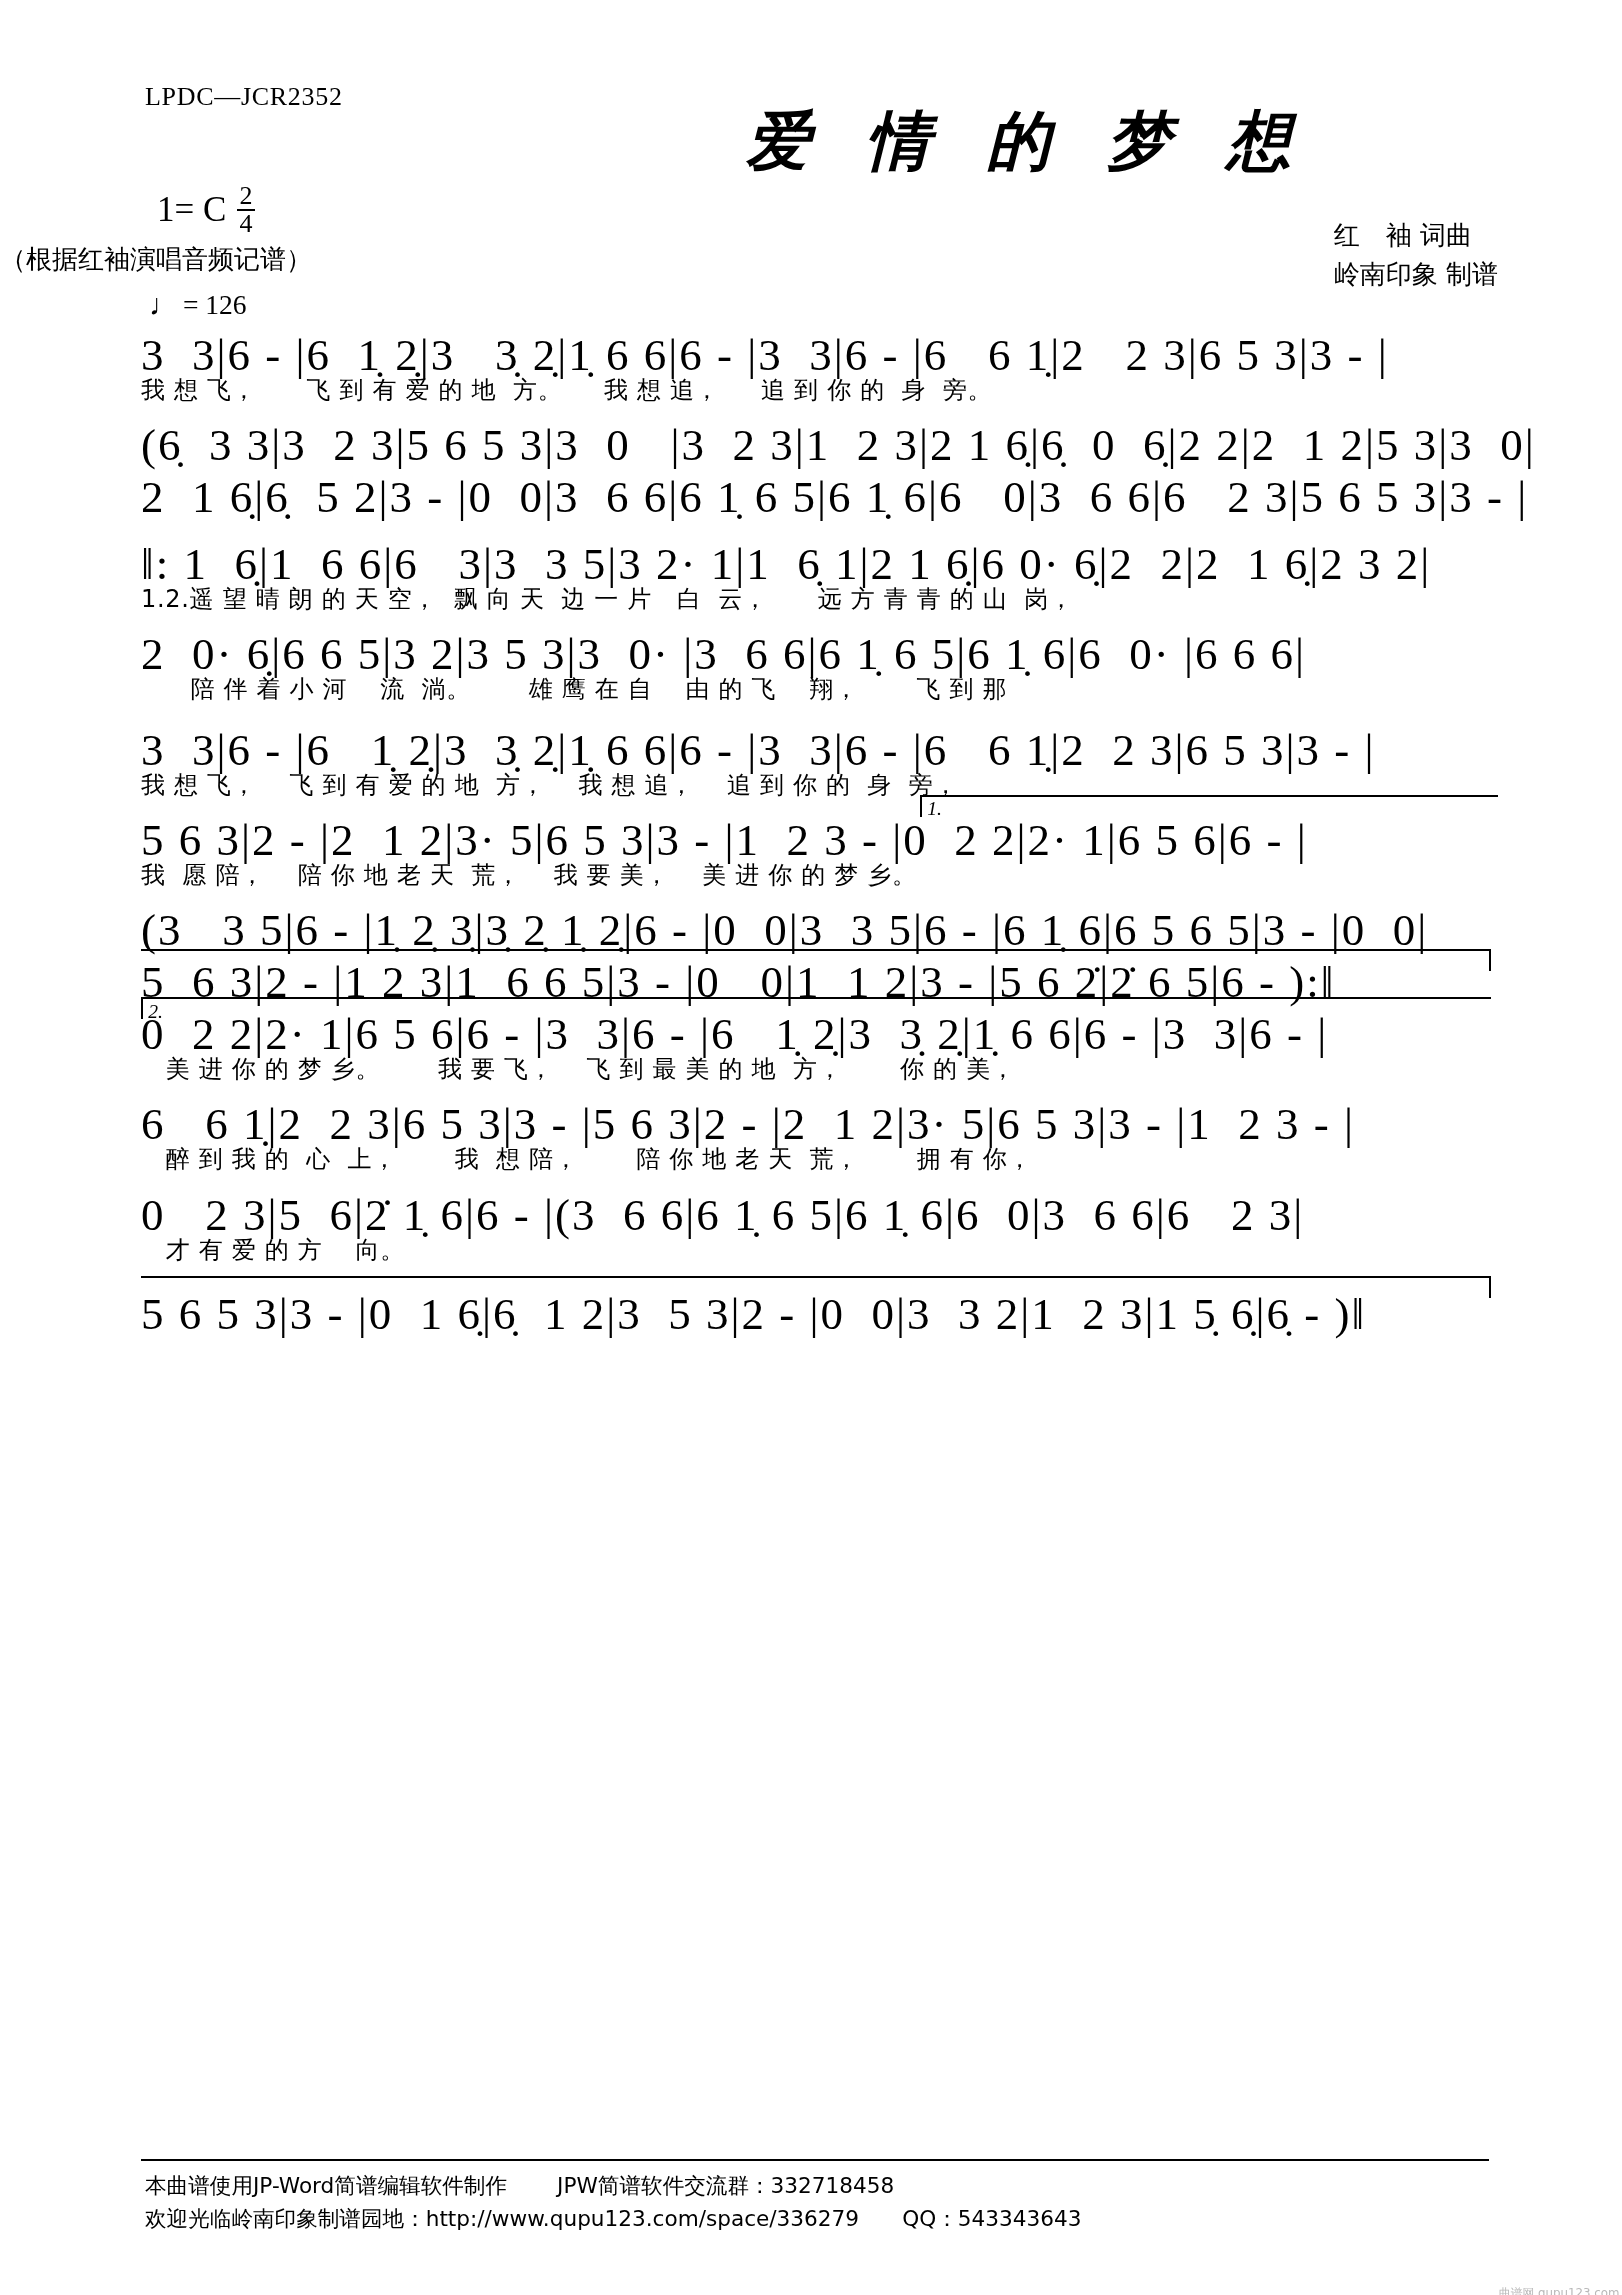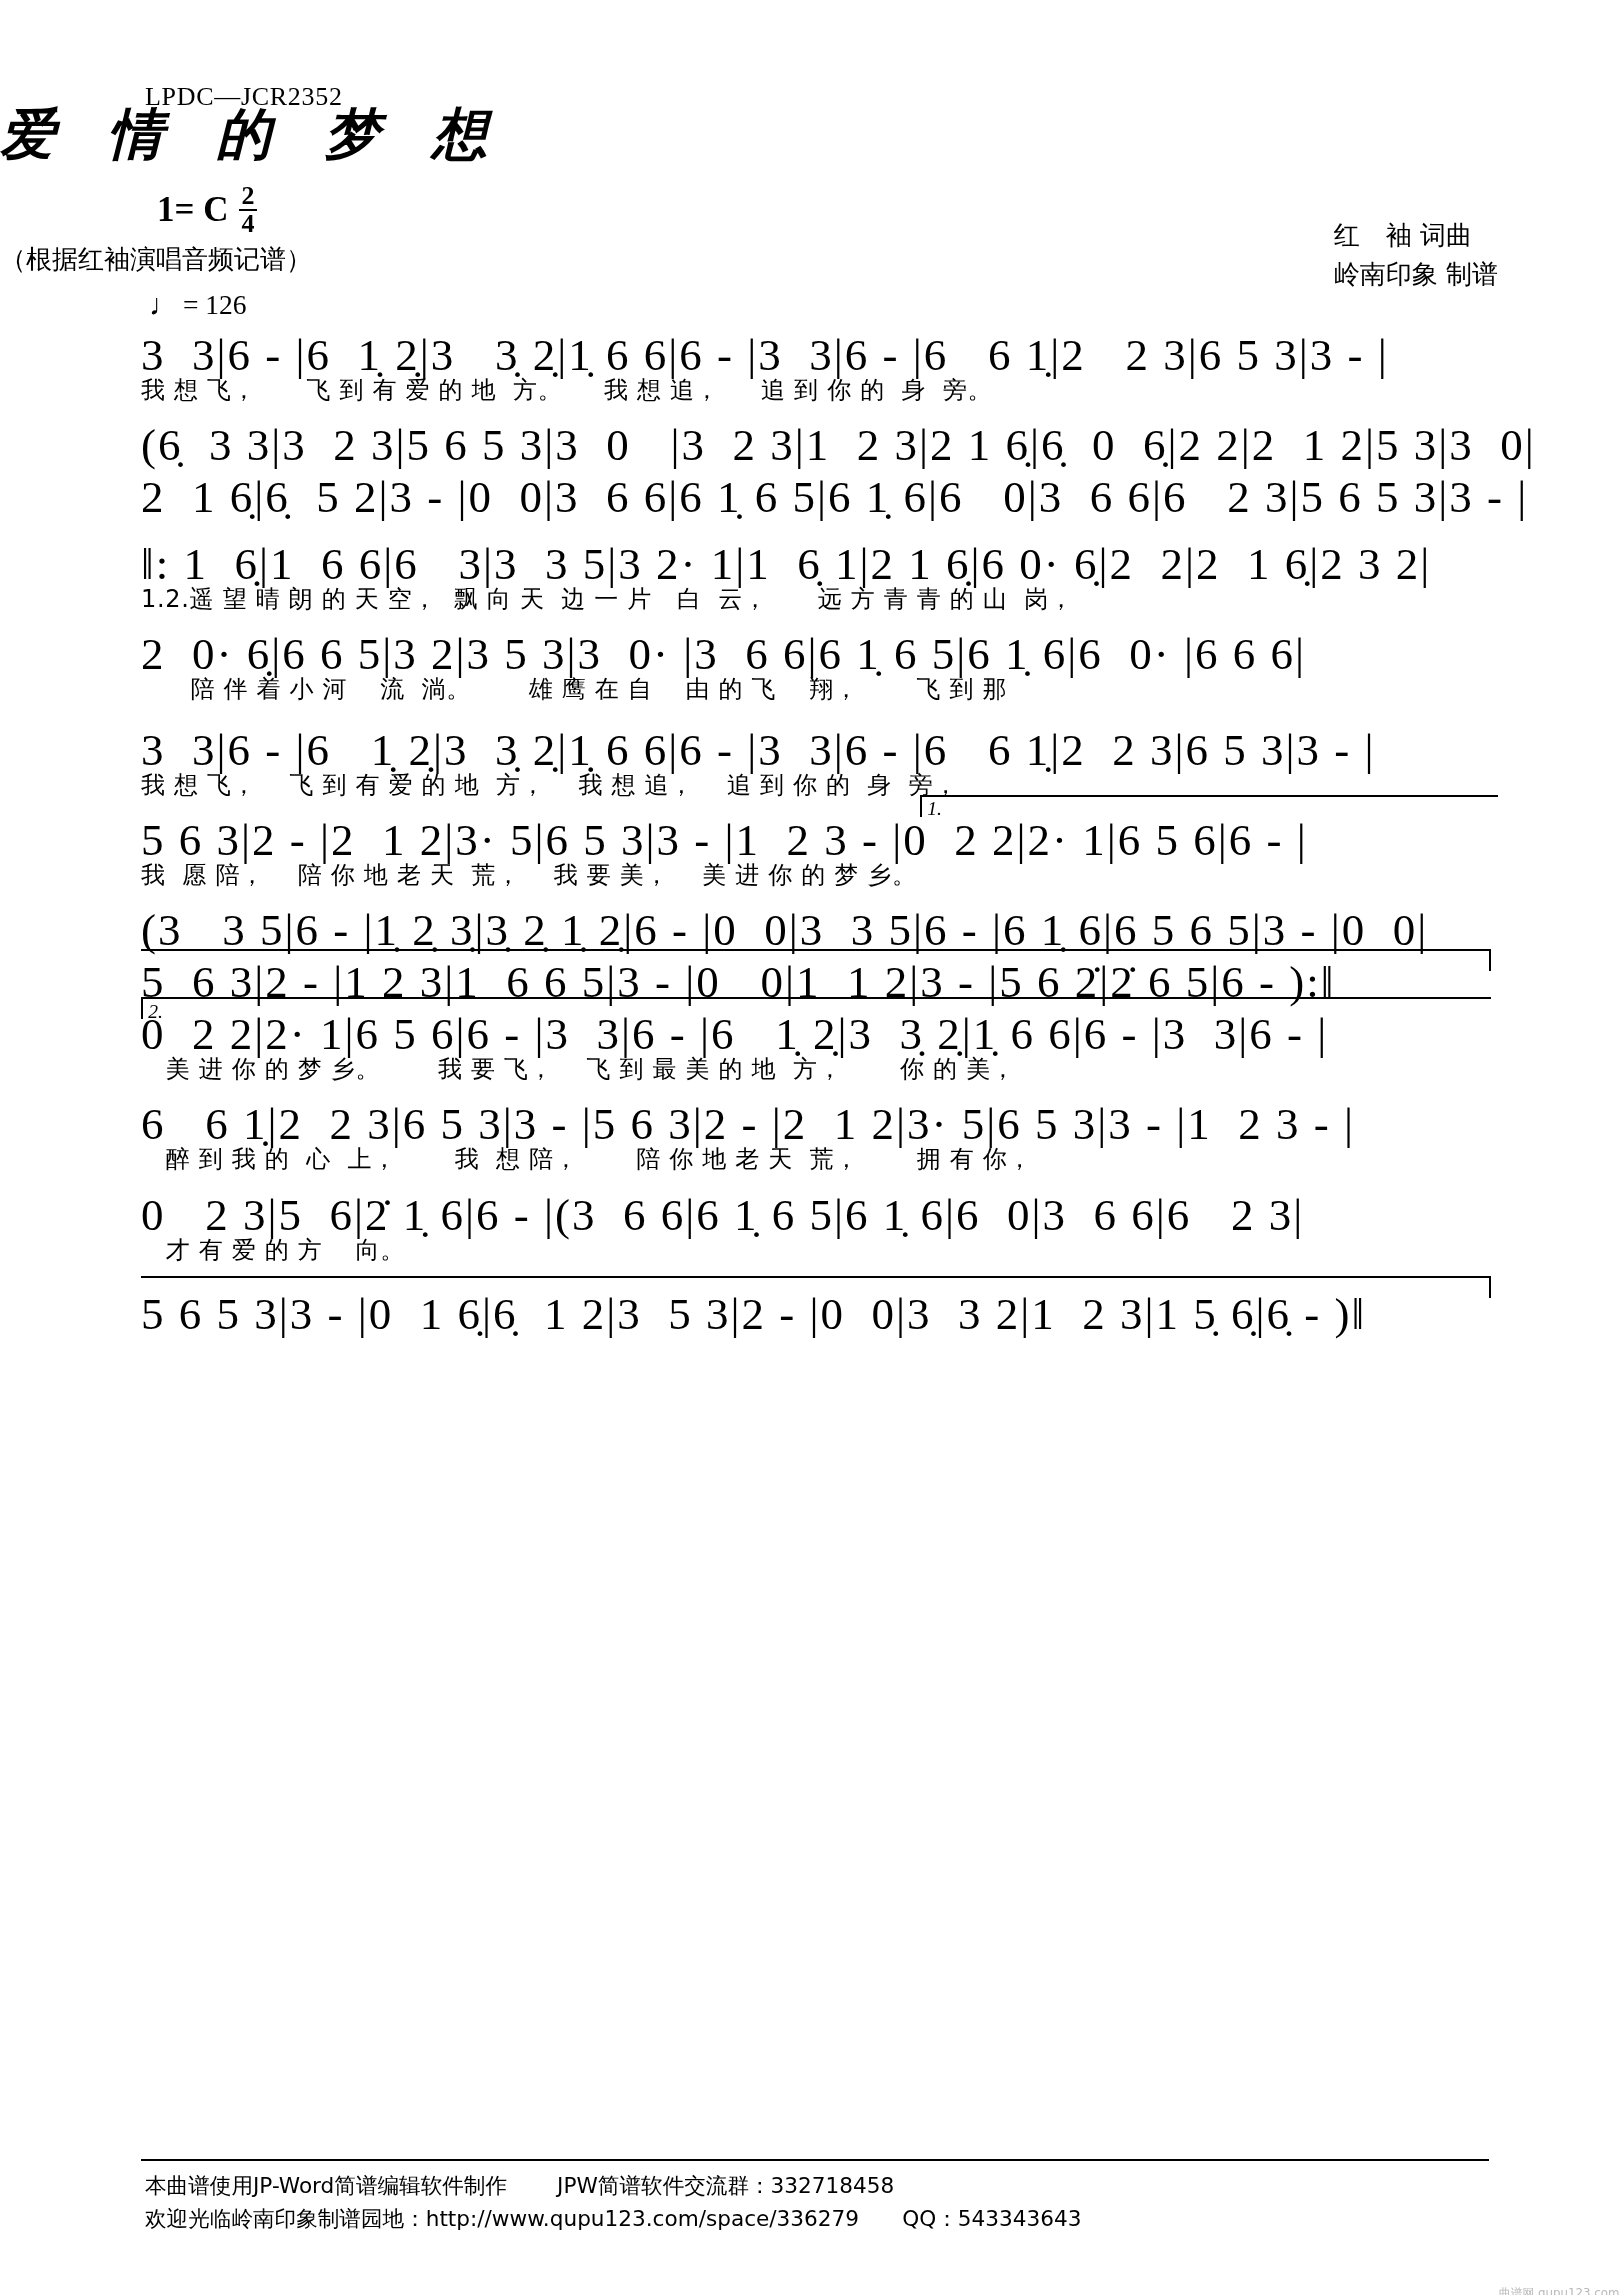--- a/index.html
+++ b/index.html
@@ -29,33 +29,33 @@
     left: 145px;
     top: 82px;
     font-family: "Liberation Serif", serif;
     font-size: 26px;
     letter-spacing: 0.7px;
   }
   .title {
     position: absolute;
     left: 0; top: 98px;
     width: 1308px;
-    text-align: left;
+    text-align: right;
     font-family: "DejaVu Serif", serif;
-    font-size: 55px;
+    font-size: 64px;
     font-weight: bold;
     letter-spacing: 17px;
     font-style: italic;
   }
   .keysig {
     position: absolute;
     left: 157px;
     top: 183px;
     font-size: 35px;
-    font-weight: bold;
+    font-weight: normal;
     font-family: "Liberation Serif", serif;
     display: flex;
     align-items: center;
   }
   .keysig .frac {
     display: inline-flex;
     flex-direction: column;
     align-items: center;
     margin-left: 10.5px;
     font-size: 26px;

